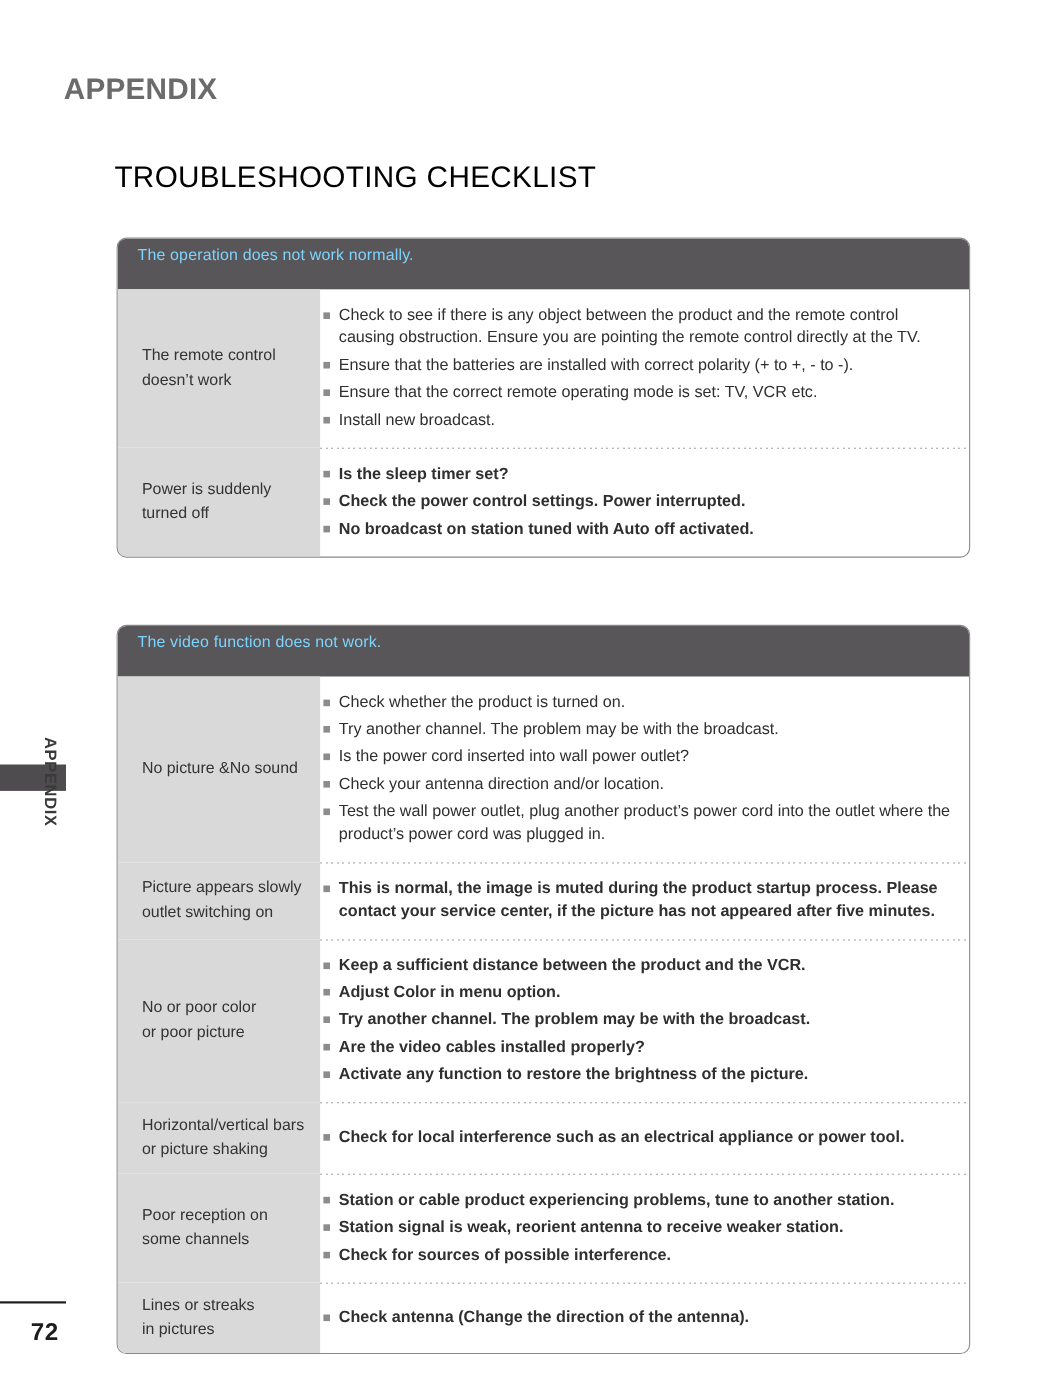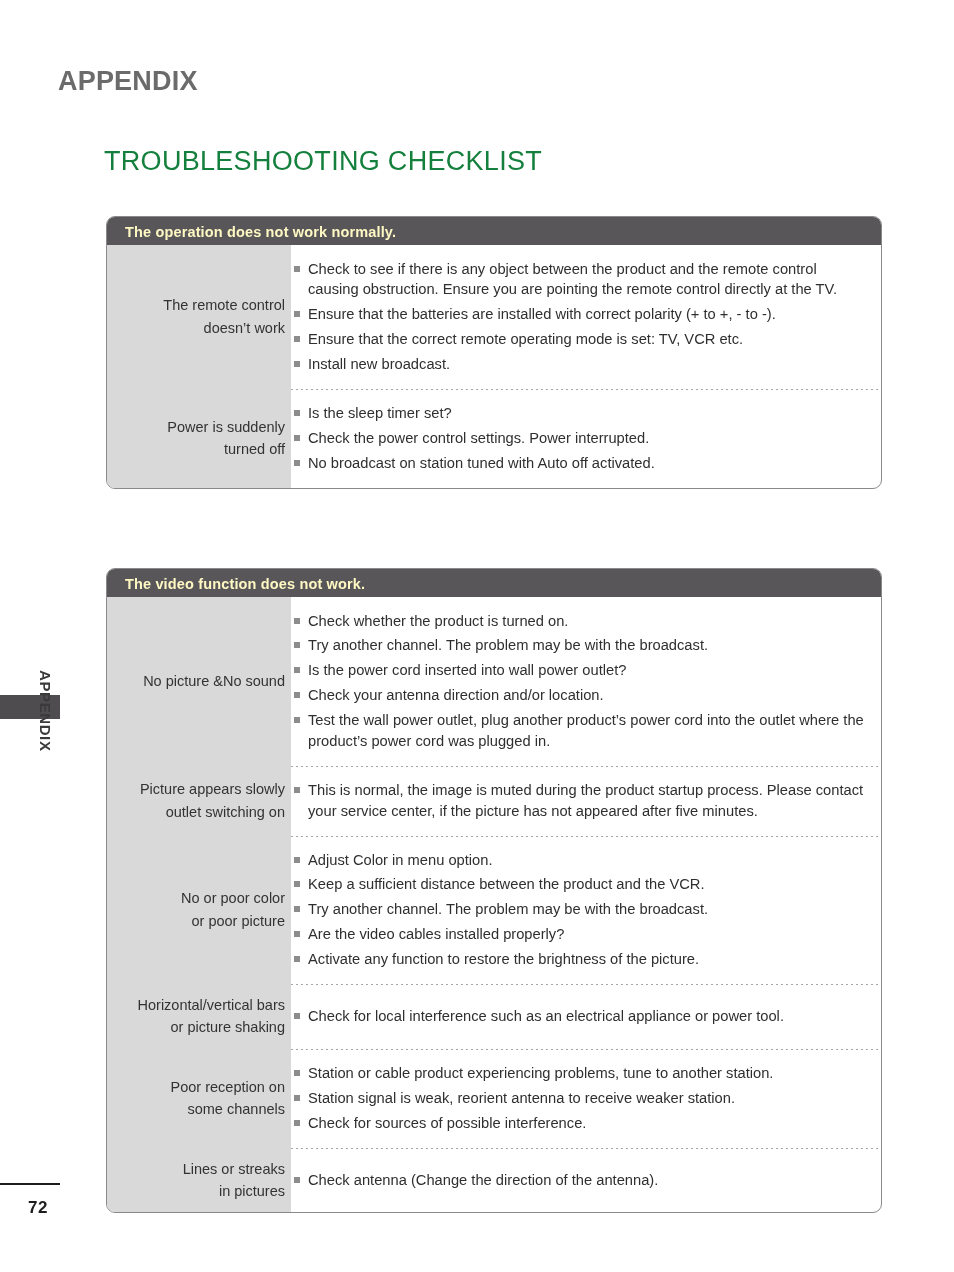--- a/index.html
+++ b/index.html
@@ -27,21 +27,21 @@
     color: #6b6b6b;
   }
 
   .page-title {
     position: absolute;
     left: 104px;
     top: 146px;
     font-size: 27px;
     font-weight: normal;
     letter-spacing: 0.3px;
-    color: #15803d;
+    color: #000000;
   }
 
   
   .side-tab {
     position: absolute;
     left: 0;
     top: 695px;
     width: 60px;
     height: 24px;
     background: #4e4c4e;
@@ -65,21 +65,21 @@
     left: 0;
     top: 1183px;
     width: 60px;
     height: 2px;
     background: #1d1d1d;
   }
   .page-number {
     position: absolute;
     left: 28px;
     top: 1198px;
-    font-size: 17px;
+    font-size: 22px;
     font-weight: bold;
     color: #1d1d1d;
     letter-spacing: 0.5px;
   }
 
   
   .tbl {
     position: absolute;
     left: 106px;
     width: 776px;
@@ -87,24 +87,24 @@
     border-radius: 9px;
     box-sizing: border-box;
     overflow: hidden;
     background: #ffffff;
   }
   .tbl#table-1 { top: 216px; }
   .tbl#table-2 { top: 536px; margin-top: 32px; }
 
   .tbl-head {
     background: #59565a;
-    color: #fef9c3;
+    color: #7dd3fc;
     font-size: 14.5px;
-    font-weight: bold;
-    padding: 6px 0 2px 18px;
+    font-weight: normal;
+    padding: 6px 0 20px 18px;
     letter-spacing: 0.15px;
     line-height: 1.35;
   }
 
   .row {
     display: flex;
     align-items: stretch;
     position: relative;
   }
   .row + .row .cell-label::before,
@@ -114,35 +114,36 @@
     top: 0;
     left: 0;
     right: 0;
     height: 1px;
   }
   .row + .row .cell-body {
     background-image: repeating-linear-gradient(to right, #a6a6a6 0 2px, transparent 2px 5px);
     background-size: 100% 1px;
     background-repeat: no-repeat;
     background-position: left top;
+    font-weight: bold;
   }
 
   .cell-label {
     width: 184px;
     flex: 0 0 184px;
     background: #d9d9d9;
     color: #333333;
     font-size: 14.5px;
     line-height: 1.55;
     text-align: center;
     display: flex;
     flex-direction: column;
     justify-content: center;
-    align-items: flex-end;
-    padding: 10px 6px;
+    align-items: flex-start;
+    padding: 10px 22px;
     box-sizing: border-box;
   }
   .cell-label span { display: block; white-space: nowrap; }
 
   .cell-body {
     flex: 1 1 auto;
     padding: 10px 14px 10px 3px;
     box-sizing: border-box;
     display: flex;
     flex-direction: column;
@@ -241,22 +242,22 @@
           </ul>
         </div>
       </div>
       <div class="row">
         <div class="cell-label">
           <span>No or poor color</span>
           <span>or poor picture</span>
         </div>
         <div class="cell-body">
           <ul class="bullet-list">
+            <li>Keep a sufficient distance between the product and the VCR.</li>
             <li>Adjust Color in menu option.</li>
-            <li>Keep a sufficient distance between the product and the VCR.</li>
             <li>Try another channel. The problem may be with the broadcast.</li>
             <li>Are the video cables installed properly?</li>
             <li>Activate any function to restore the brightness of the picture.</li>
           </ul>
         </div>
       </div>
       <div class="row">
         <div class="cell-label">
           <span>Horizontal/vertical bars</span>
           <span>or picture shaking</span>

